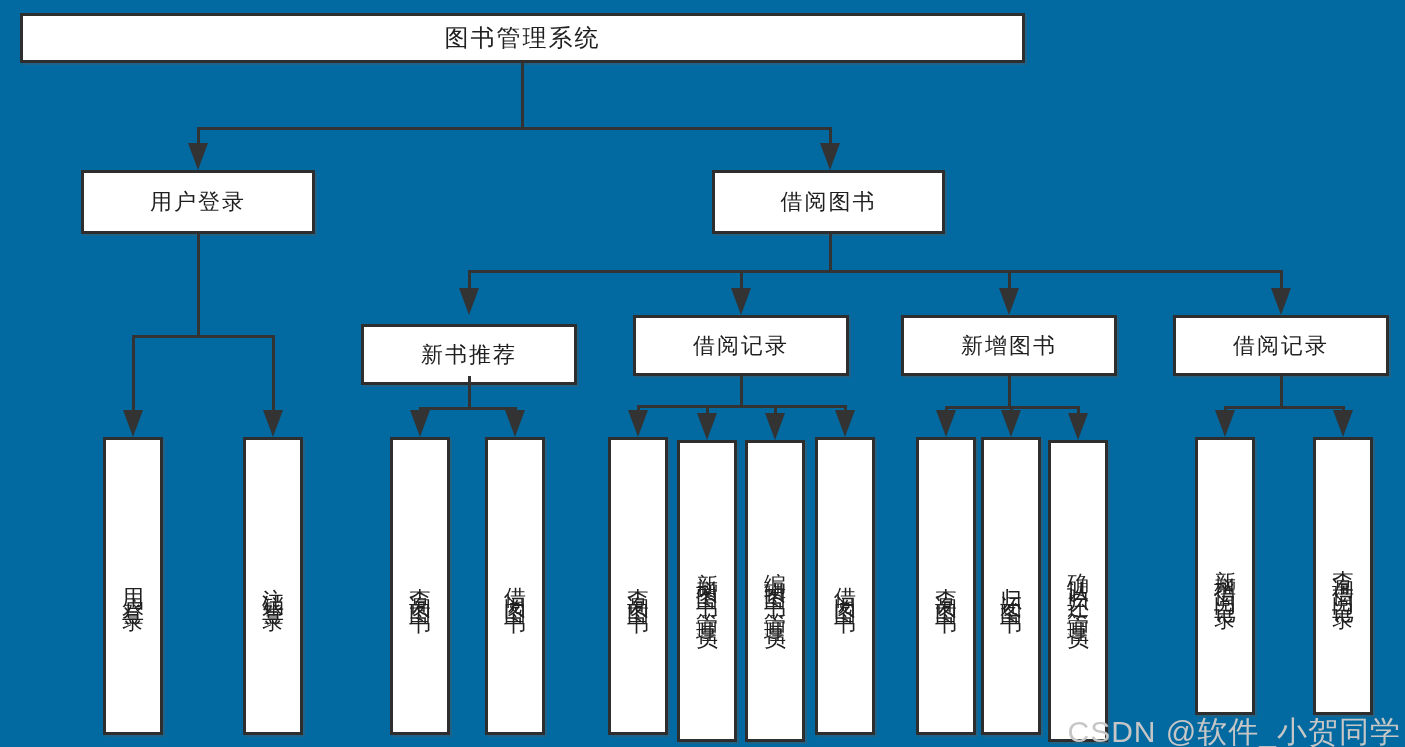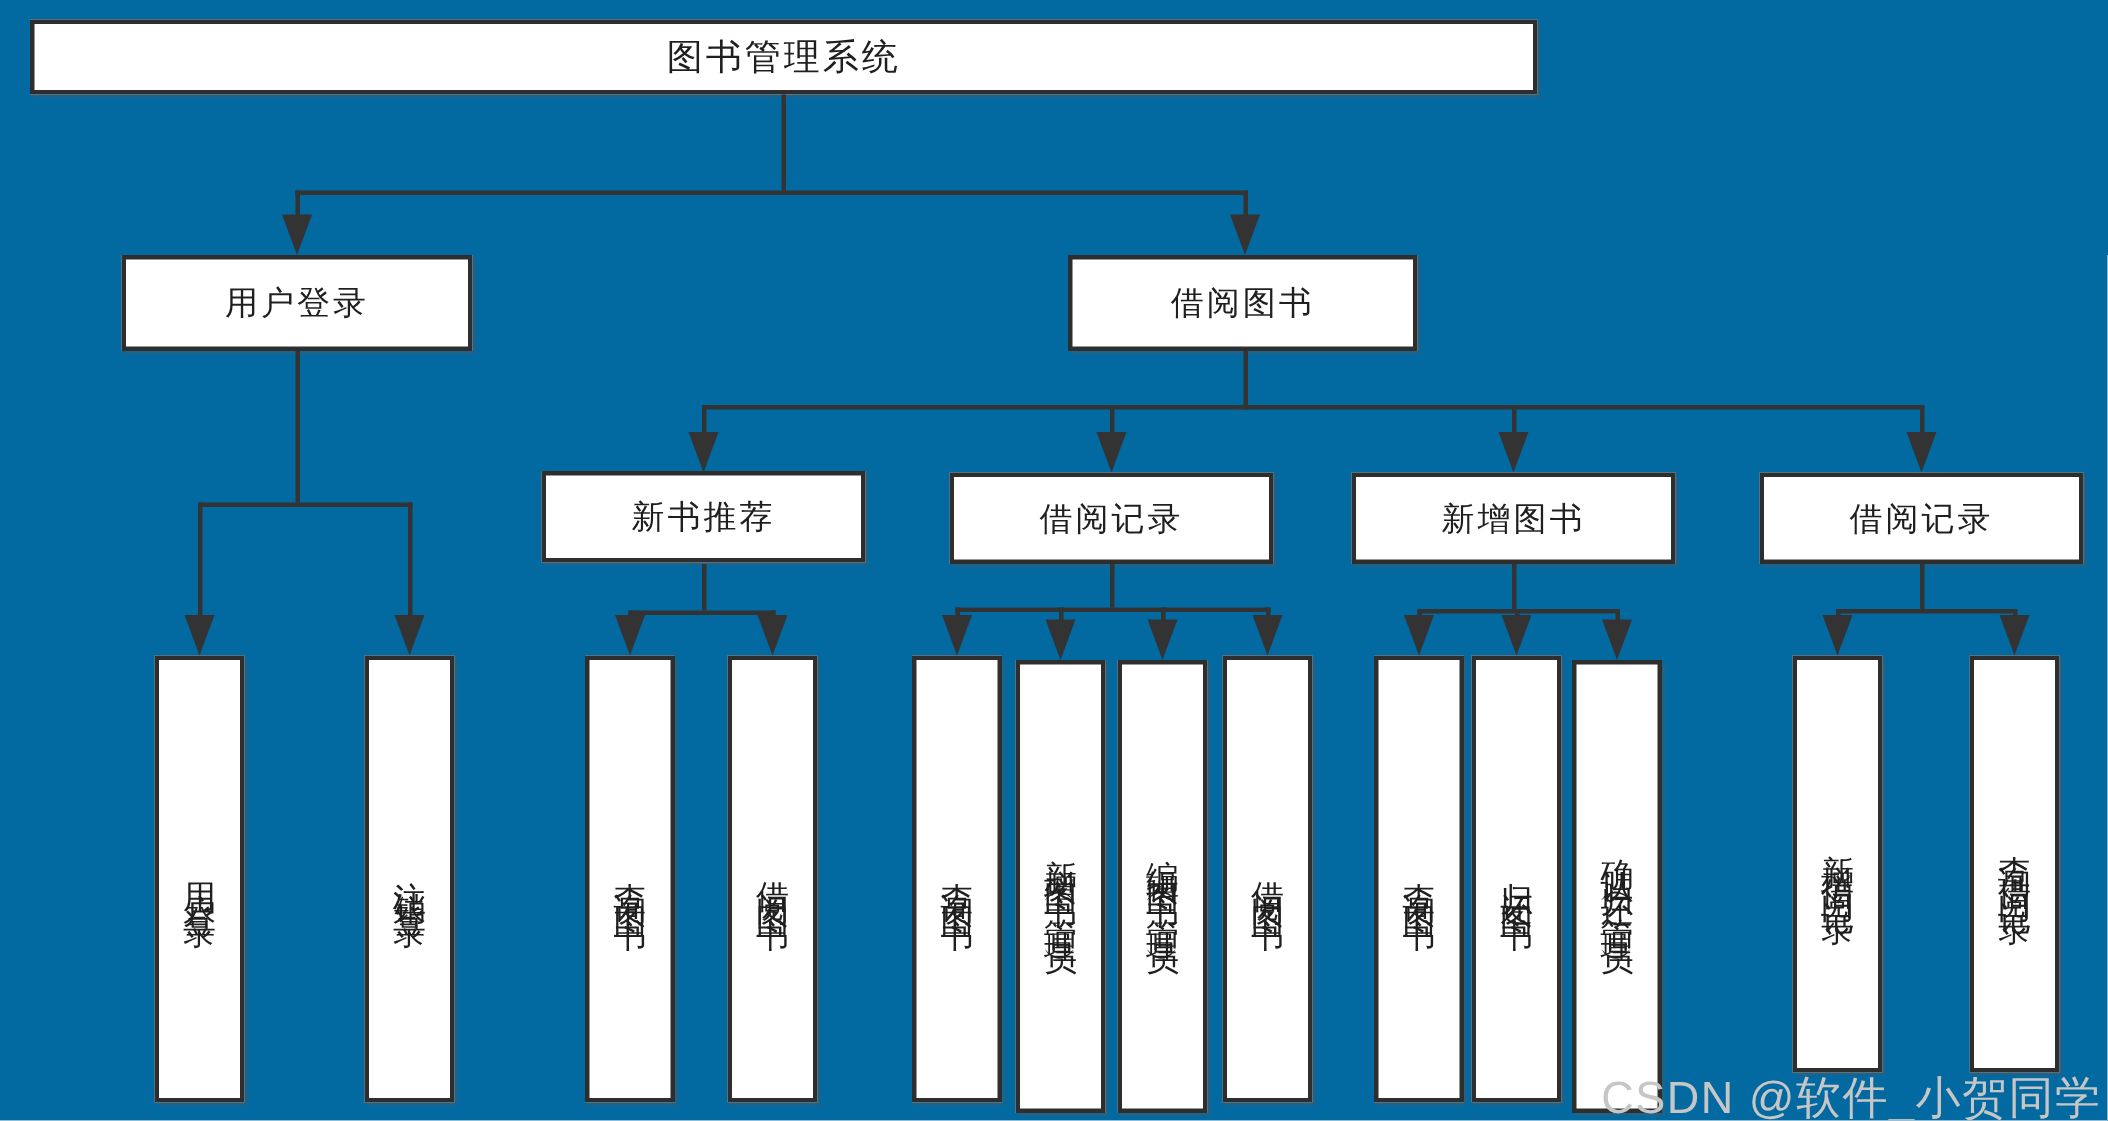--- a/index.html
+++ b/index.html
@@ -66,21 +66,21 @@
     <span class="node-label">图书管理系统</span>
   </div>
 
   <div class="node" style="left:81px; top:170px; width:234px; height:64px;">
     <span class="node-label">用户登录</span>
   </div>
   <div class="node" style="left:712px; top:170px; width:233px; height:64px;">
     <span class="node-label">借阅图书</span>
   </div>
 
-  <div class="node" style="left:361px; top:314px; width:216px; height:61px;">
+  <div class="node" style="left:361px; top:324px; width:216px; height:61px;">
     <span class="node-label">新书推荐</span>
   </div>
   <div class="node" style="left:633px; top:315px; width:216px; height:61px;">
     <span class="node-label">借阅记录</span>
   </div>
   <div class="node" style="left:901px; top:315px; width:216px; height:61px;">
     <span class="node-label">新增图书</span>
   </div>
   <div class="node" style="left:1173px; top:315px; width:216px; height:61px;">
     <span class="node-label">借阅记录</span>

